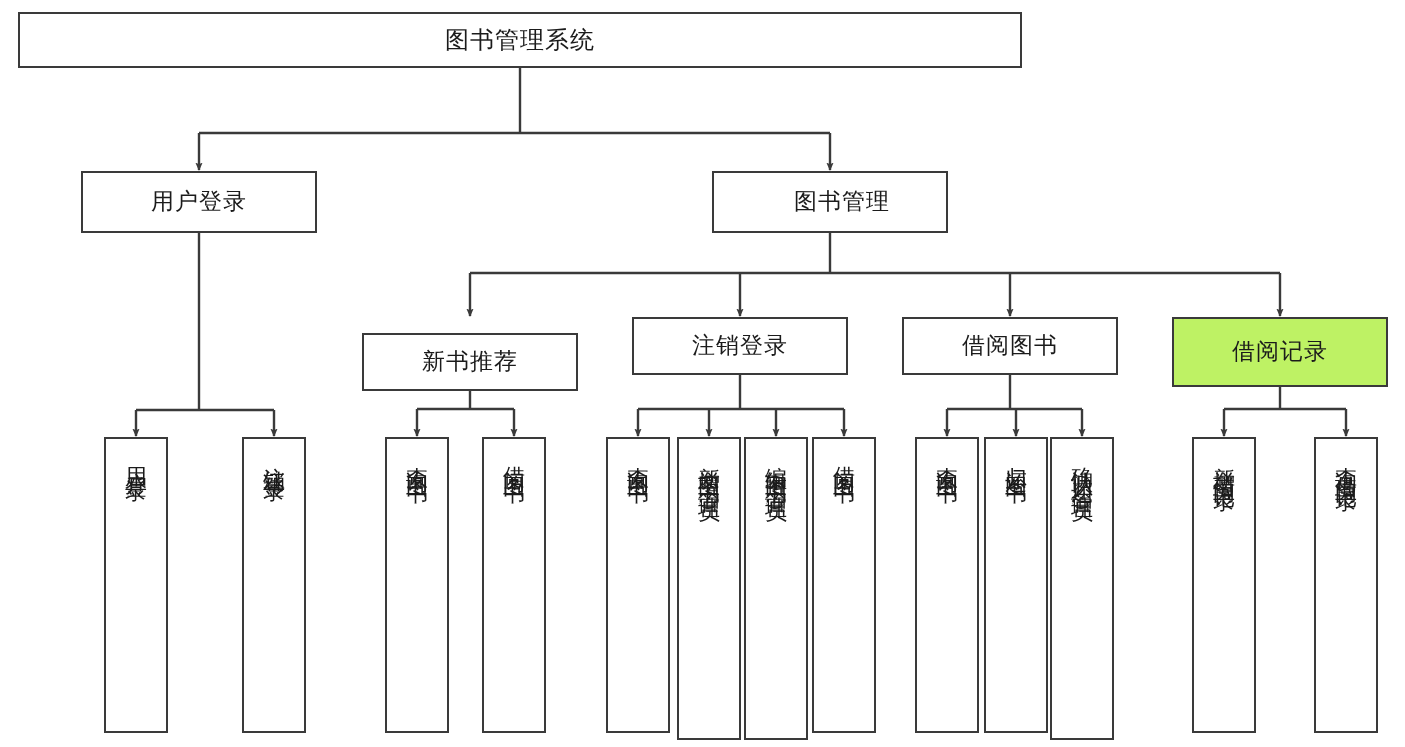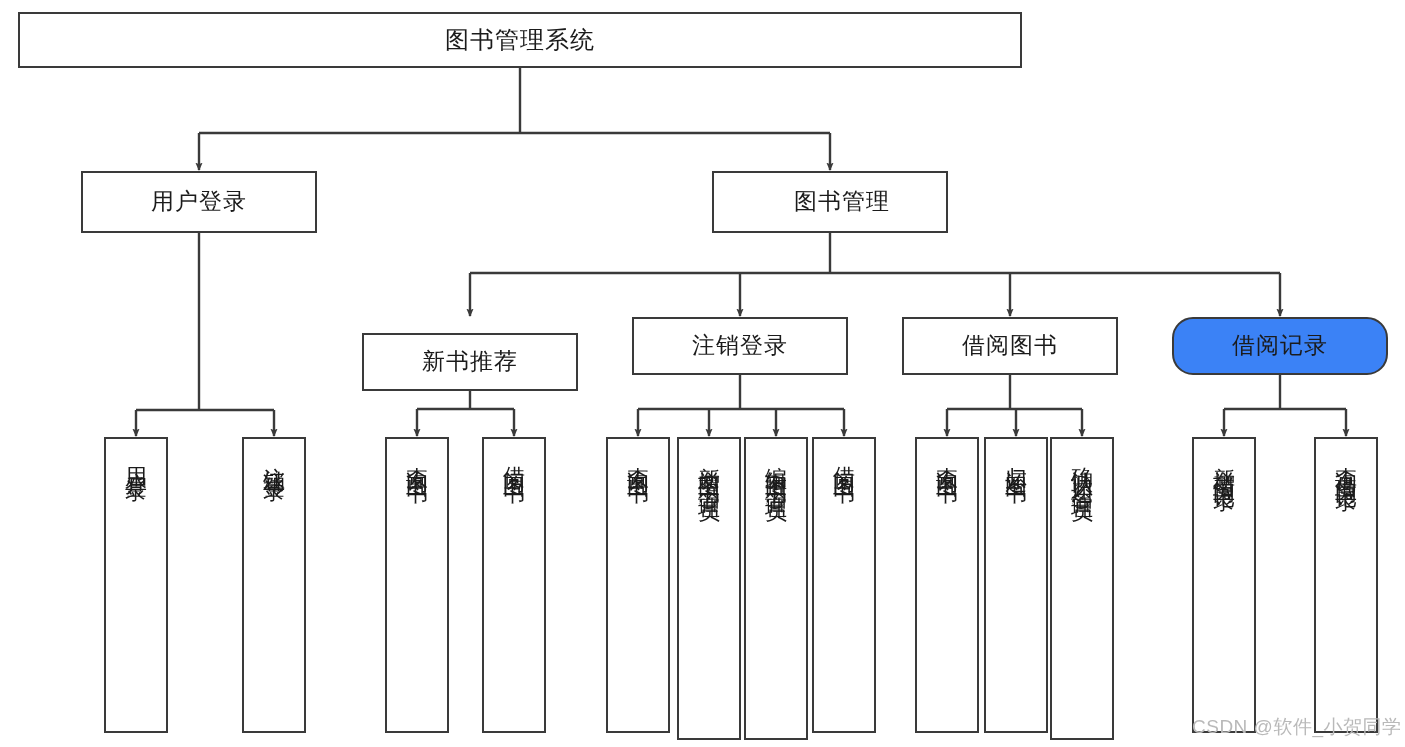--- a/index.html
+++ b/index.html
@@ -131,21 +131,21 @@
       </div>
       <div class="node horiz" style="left: 362px; top: 333px; width: 216px; height: 58px; border-color: rgb(58, 58, 58); background: rgb(255, 255, 255);">
         <span class="node-label">新书推荐</span>
       </div>
       <div class="node horiz" style="left: 632px; top: 317px; width: 216px; height: 58px; border-color: rgb(58, 58, 58); background: rgb(255, 255, 255);">
         <span class="node-label">注销登录</span>
       </div>
       <div class="node horiz" style="left: 902px; top: 317px; width: 216px; height: 58px; border-color: rgb(58, 58, 58); background: rgb(255, 255, 255);">
         <span class="node-label">借阅图书</span>
       </div>
-      <div class="node horiz" style="left: 1172px; top: 317px; width: 216px; height: 58px; border-color: rgb(58, 58, 58); background: #3b82f6; border-radius: 21px;">
+      <div class="node horiz" style="left: 1172px; top: 317px; width: 216px; height: 70px; border-color: rgb(58, 58, 58); background: #bef264;">
         <span class="node-label">借阅记录</span>
       </div>
       <div class="node vert" style="left: 104px; top: 437px; width: 64px; height: 296px; border-color: rgb(58, 58, 58); background: rgb(255, 255, 255);">
         <span class="node-label">用户登录</span>
       </div>
       <div class="node vert" style="left: 242px; top: 437px; width: 64px; height: 296px; border-color: rgb(58, 58, 58); background: rgb(255, 255, 255);">
         <span class="node-label">注销登录</span>
       </div>
       <div class="node vert" style="left: 385px; top: 437px; width: 64px; height: 296px; border-color: rgb(58, 58, 58); background: rgb(255, 255, 255);">
         <span class="node-label">查询图书</span>
@@ -175,14 +175,13 @@
         <span class="node-label">确认归还（管理员）</span>
       </div>
       <div class="node vert" style="left: 1192px; top: 437px; width: 64px; height: 296px; border-color: rgb(58, 58, 58); background: rgb(255, 255, 255);">
         <span class="node-label">新增借阅记录</span>
       </div>
       <div class="node vert" style="left: 1314px; top: 437px; width: 64px; height: 296px; border-color: rgb(58, 58, 58); background: rgb(255, 255, 255);">
         <span class="node-label">查询借阅记录</span>
       </div>
     </div>
 
-  <div class="watermark" style="left: 1192px; top: 714px; color: rgb(185, 185, 185);">CSDN @软件_小贺同学</div>
 </div>
 
 </body></html>

